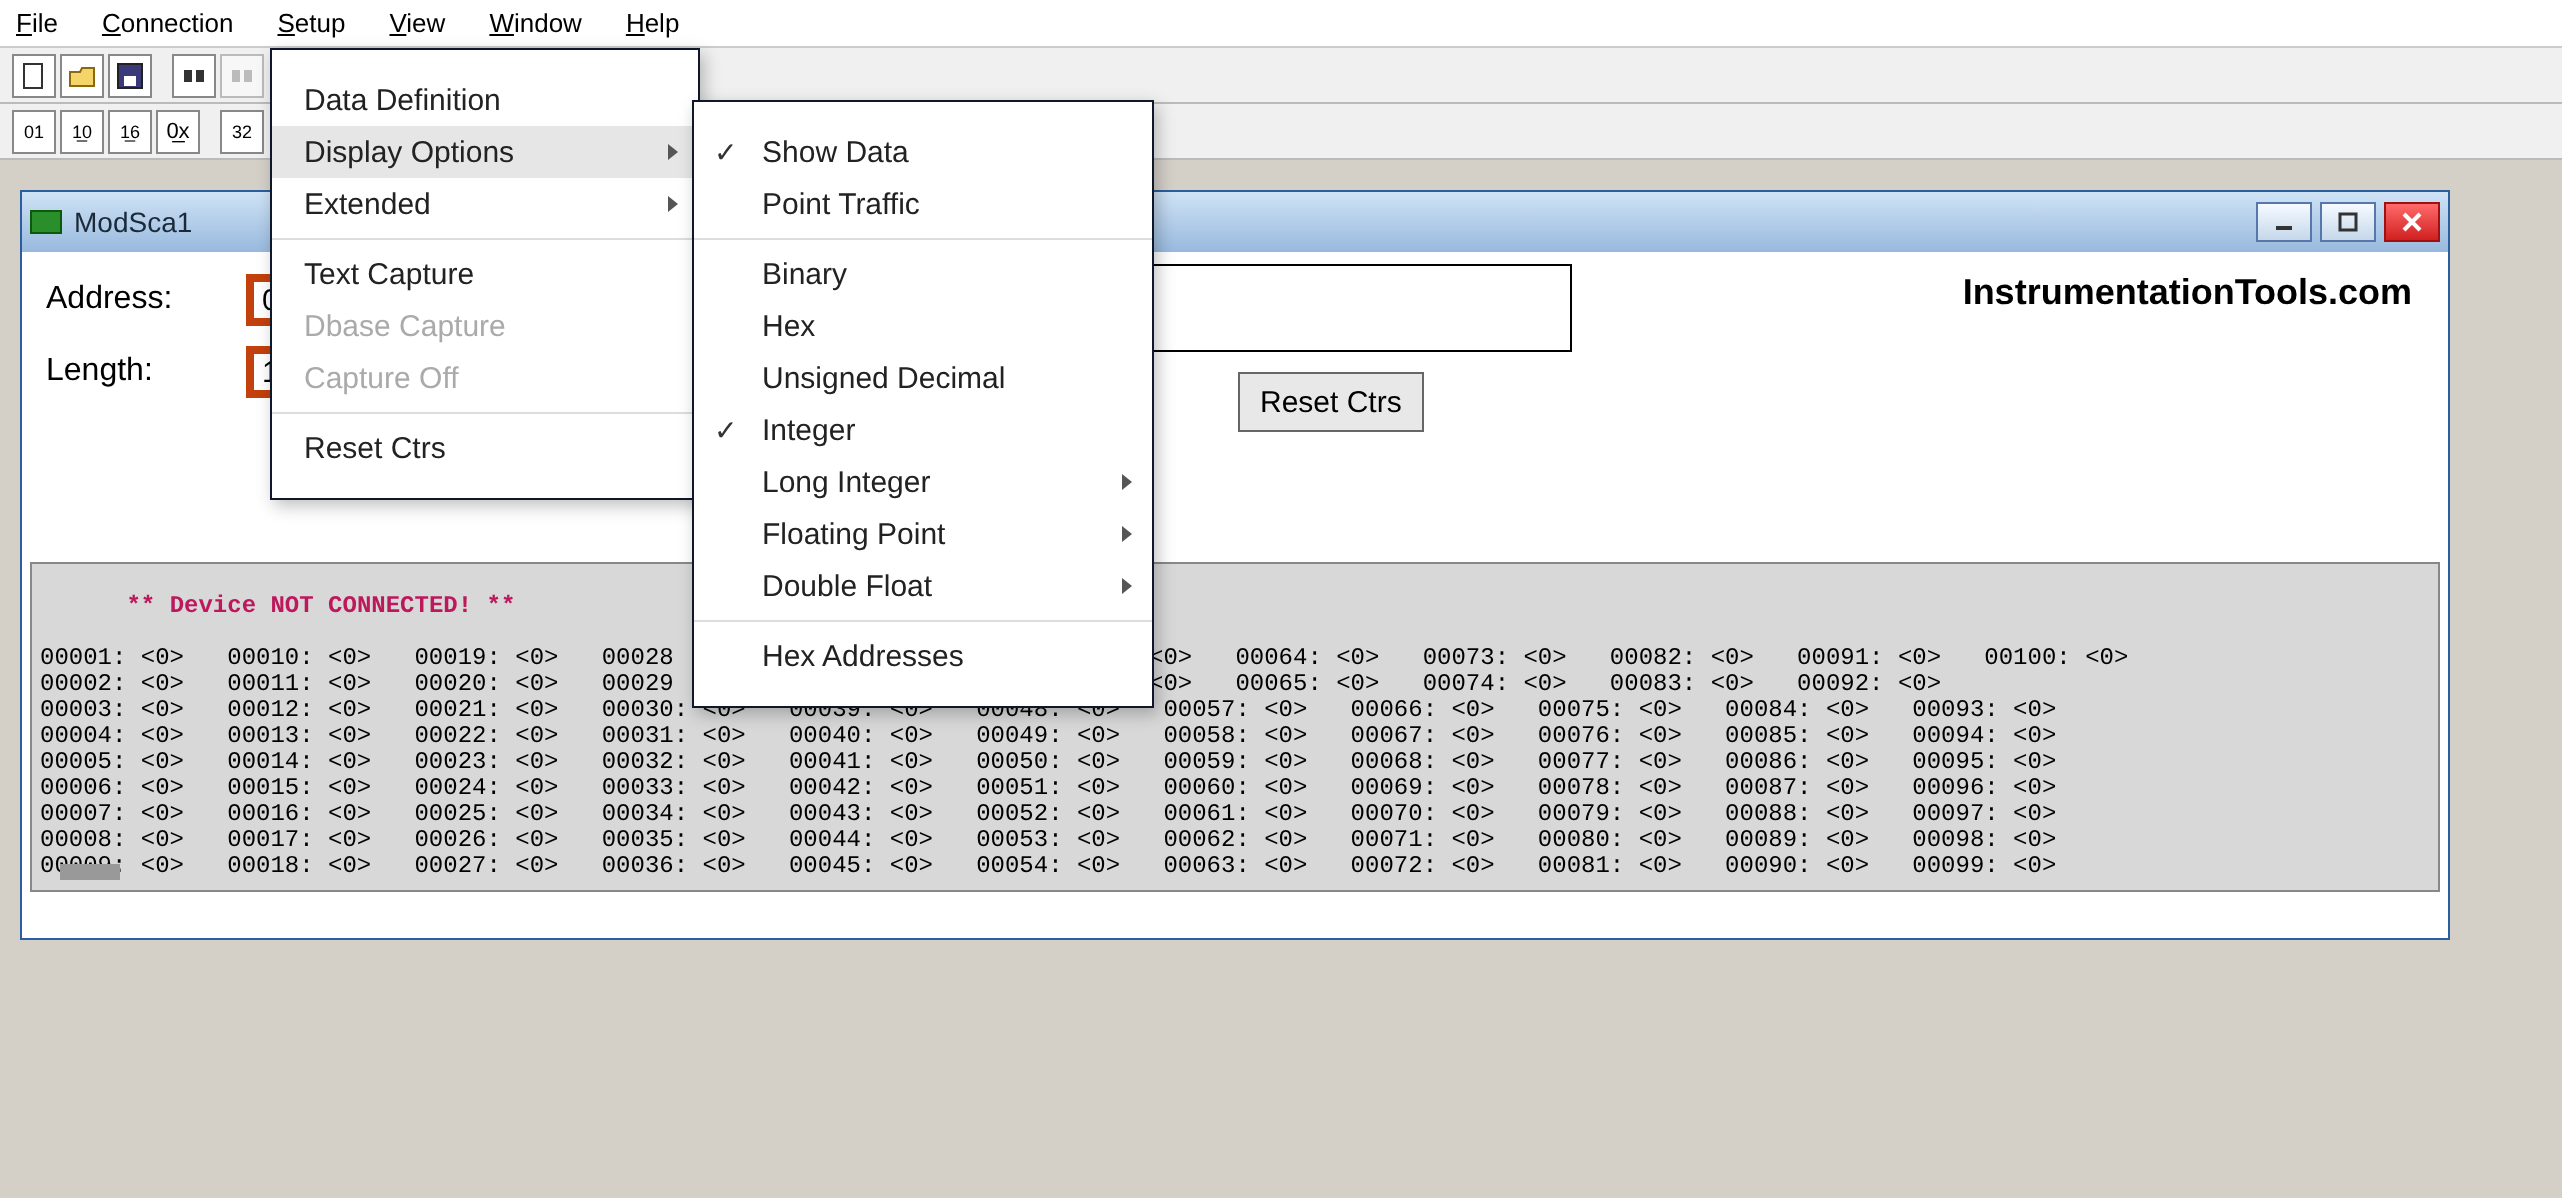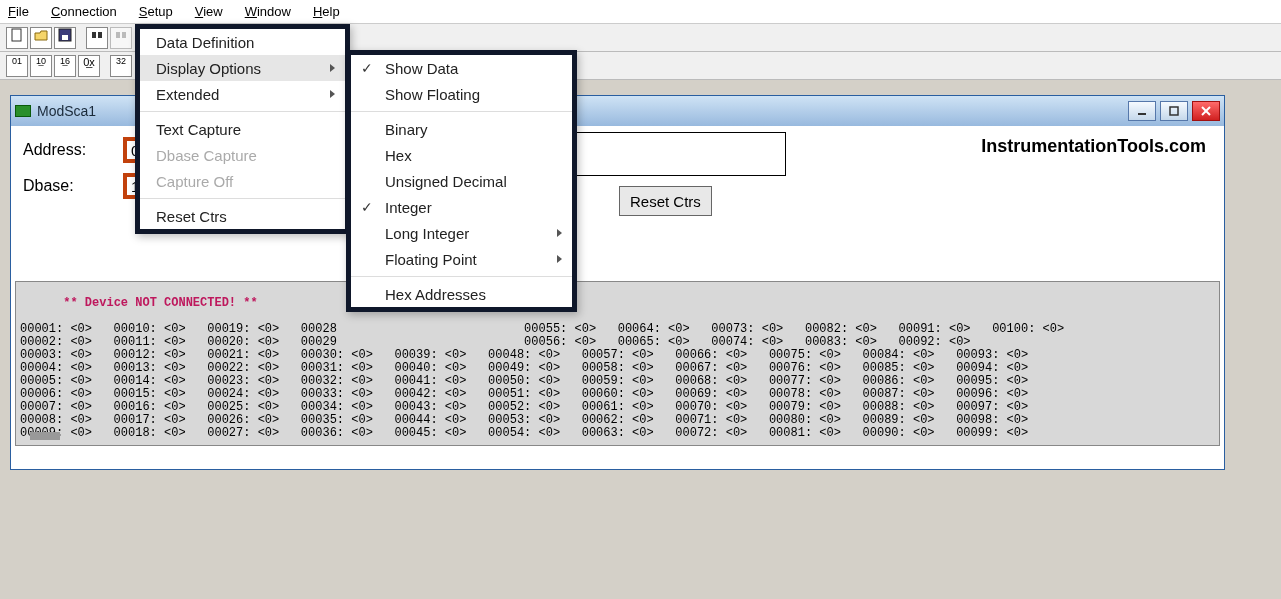--- a/index.html
+++ b/index.html
@@ -33,20 +33,21 @@
   align-items: center;
   padding-left: 6px;
   border-bottom: 1px solid #bbb;
 }
 .tb-btn {
   width: 22px; height: 22px;
   border: 1px solid #888;
   background: #fff;
   margin-right: 2px;
   display: inline-flex;
+  align-items: center;
   justify-content: center;
   font-size: 11px;
 }
 .tb-sep { width: 8px; }
 .toolbar-row2 {
   background: #f0f0f0;
   height: 28px;
   display: flex;
   align-items: center;
   padding-left: 6px;
@@ -148,23 +149,23 @@
 .scroll-thumb {
   position: absolute;
   left: 14px;
   bottom: 5px;
   width: 30px; height: 8px;
   background: #999;
 }
 .dropdown-menu {
   position: absolute;
   background: #fff;
-  border: 5px solid #0f172a;
+  border: 1px solid #0f172a;
   box-shadow: 2px 3px 8px rgba(0,0,0,.25);
-  padding: 0 0;
+  padding: 12px 0;
   z-index: 100;
 }
 .dropdown-menu .mi {
   height: 26px;
   display: flex;
   align-items: center;
   padding: 0 28px 0 16px;
   font-size: 15px;
   color: #222;
   position: relative;
@@ -268,21 +269,21 @@
           </svg>
       </div>
     </div>
   </div>
   <div class="client">
     <div class="form-row">
       <label>Address:</label>
       <input class="addr-input" value="00" style="">
     </div>
     <div class="form-row">
-      <label>Dbase:</label>
+      <label>Length:</label>
       <input class="len-input" value="10" style="">
     </div>
 
     <div class="counters">
       <div>olls: 0</div>
       <div>esponses: 0</div>
     </div>
 
     <button class="reset-btn">Reset Ctrs</button>
 
@@ -321,32 +322,36 @@
   <div class="mi disabled">Capture Off</div>
   <div class="sep"></div>
   <div class="mi">Reset Ctrs</div>
 </div>
 
 <div class="dropdown-menu submenu">
   <div class="mi">
     <span class="check">✓</span>
     <span>Show Data</span>
   </div>
-  <div class="mi">Show Floating</div>
+  <div class="mi">Point Traffic</div>
   <div class="sep"></div>
   <div class="mi">Binary</div>
   <div class="mi">Hex</div>
   <div class="mi">Unsigned Decimal</div>
   <div class="mi">
     <span class="check">✓</span>
     <span>Integer</span>
   </div>
   <div class="mi">
     <span>Long Integer</span>
     <span class="arrow"></span>
   </div>
   <div class="mi">
     <span>Floating Point</span>
     <span class="arrow"></span>
   </div>
+  <div class="mi">
+    <span>Double Float</span>
+    <span class="arrow"></span>
+  </div>
   <div class="sep"></div>
   <div class="mi">Hex Addresses</div>
 </div>
 
 </body></html>

